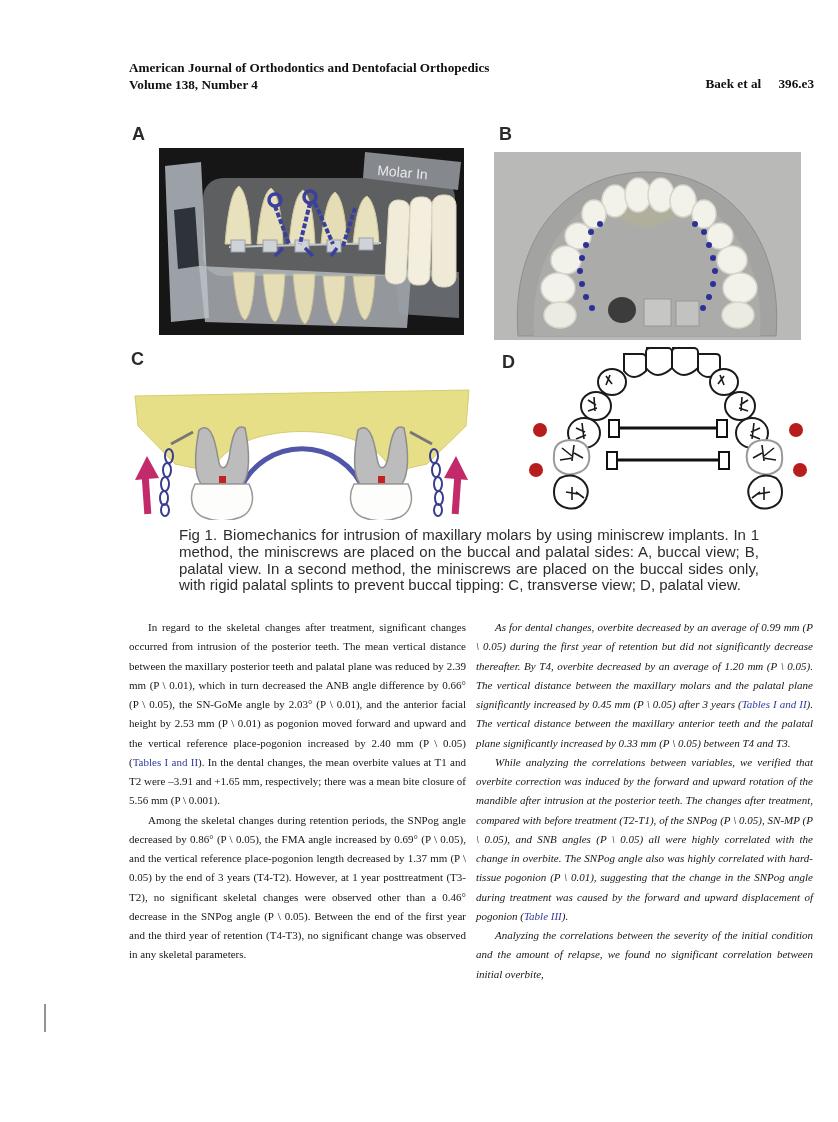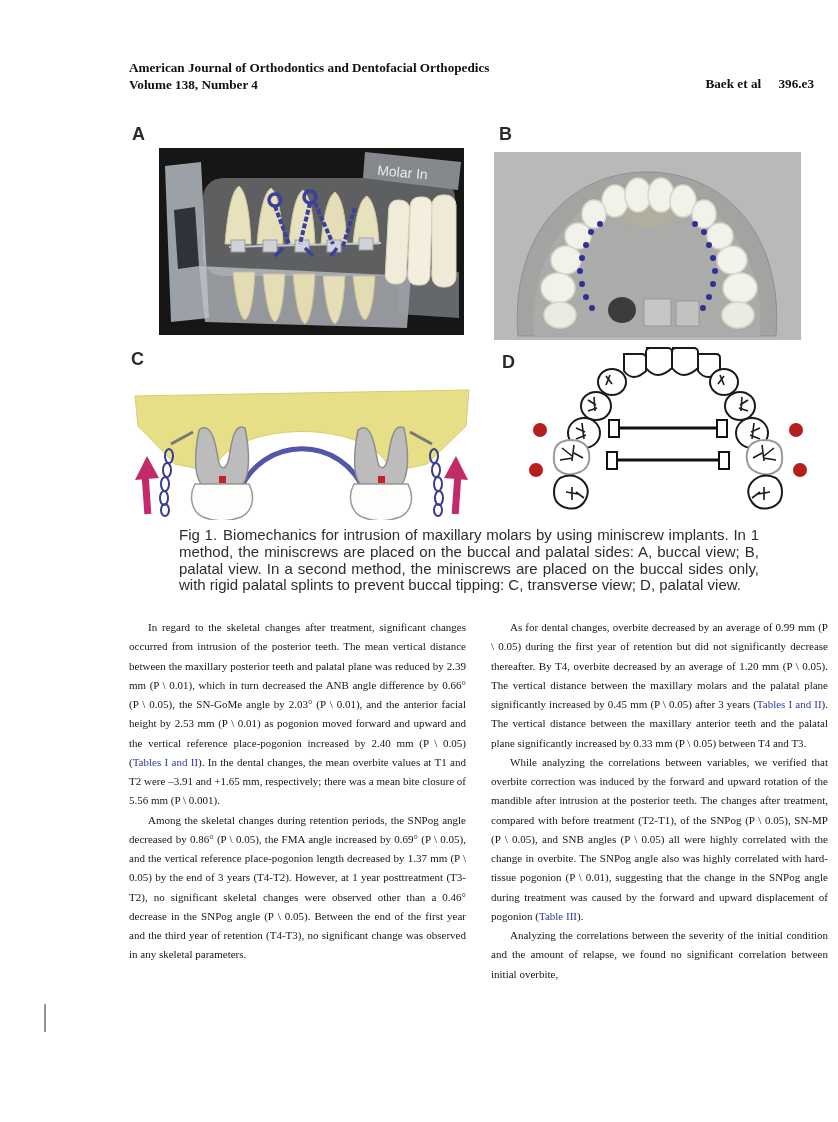--- a/index.html
+++ b/index.html
@@ -20,21 +20,21 @@
     position:absolute; left:135px; top:527px; width:580px;
     font-family:"Liberation Sans", sans-serif; font-size:15px;
     line-height:16.8px; text-align:justify; color:#2d2d2d;
   }
   .caption .fig-label { margin-right:6px; }
   .col {
     position:absolute; top:618px; width:337px;
     font-size:11px; line-height:19.25px; text-align:justify; color:#151515;
   }
   .col-left  { left:85px; }
-  .col-right { left:447px; }
+  .col-right { left:432px;font-style:italic; }
   .col p { margin:0; text-indent:19px; }
   a.ref-link { color:var(--link-color,#2e3a9e); text-decoration:none; cursor:pointer; }
   .scan-artifact { position:absolute; left:0; top:1004px; width:2px; height:28px; background:#5a5a5a; opacity:.65; }
 </style>
 </head>
 <body>
 
 <div class="page">
 
   <div class="hdr hdr-left">

